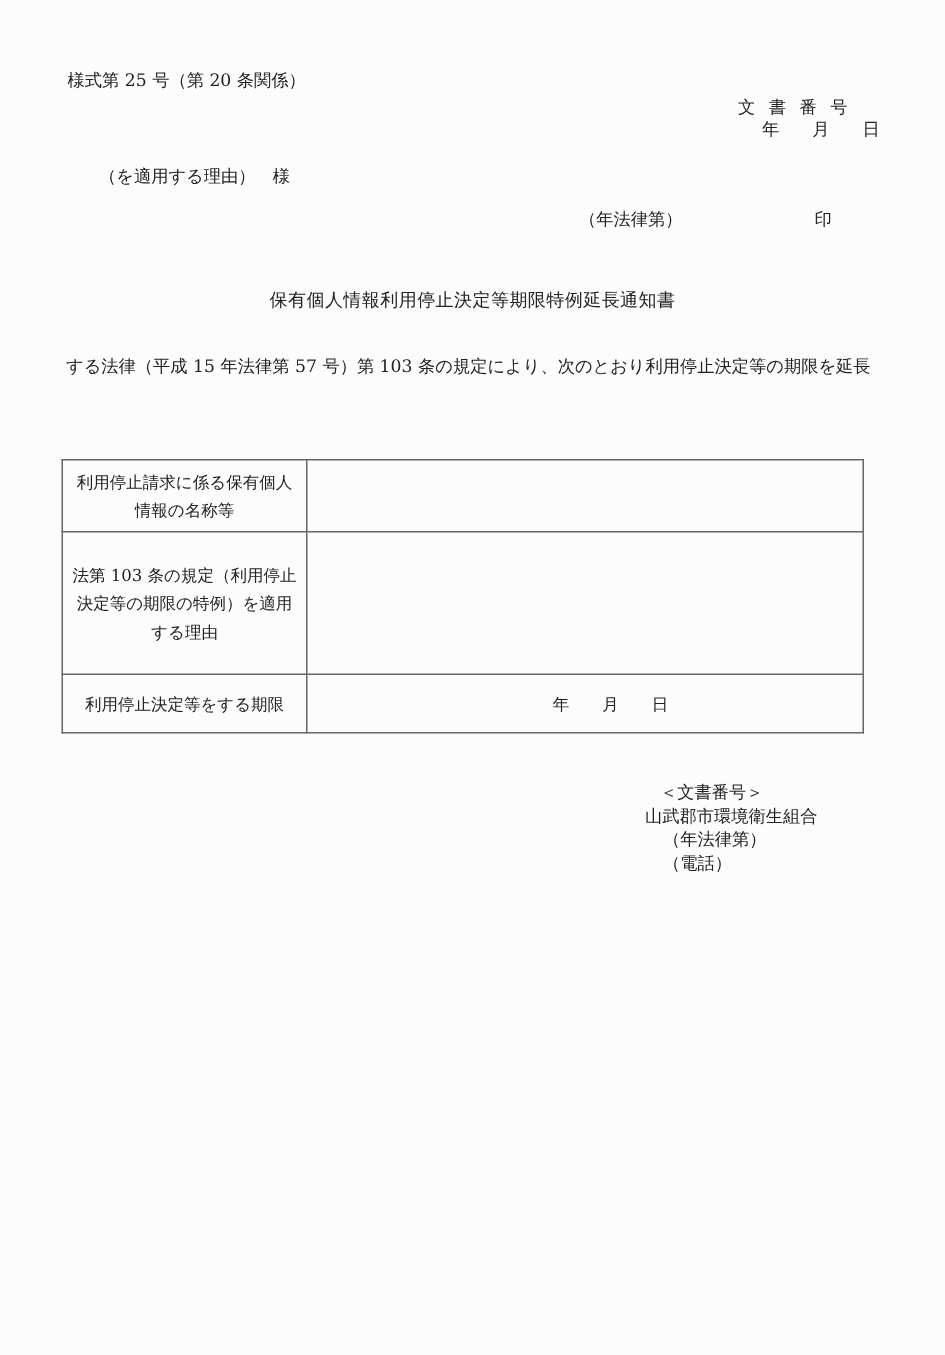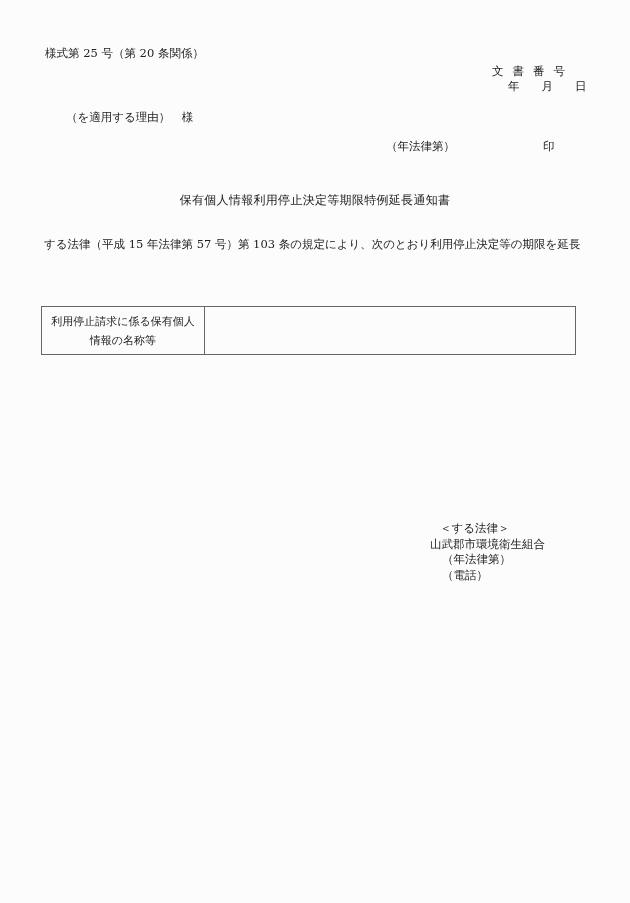--- a/index.html
+++ b/index.html
@@ -48,21 +48,31 @@
 <div class="abs" id="body-text">
   <span class="line">する法律（平成 15 年法律第 57 号）第 103 条の規定により、次のとおり利用停止決定等の期限を延長</span>
 </div>
 
 <table id="info-table">
   <tbody>
       <tr class="r1">
     <td class="label">利用停止請求に係る保有個人情報の名称等</td>
     <td></td>
   </tr>
+  <tr class="r2">
+    <td class="label">法第 103 条の規定（利用停止決定等の期限の特例）を適用する理由</td>
+    <td></td>
+  </tr>
+  <tr class="r3">
+    <td class="label">利用停止決定等をする期限</td>
+    <td class="date-cell">
+      <span style="margin-left:34px;margin-right:22px">年</span><span style="margin-right:22px">月</span><span>日</span>
+    </td>
+  </tr>
 </tbody>
   </table>
 
 <div class="abs" id="contact">
-  <span class="line" style="padding-left:10px">＜する法律＞</span>
+  <span class="line" style="padding-left:10px">＜文書番号＞</span>
   <span class="line">山武郡市環境衛生組合</span>
   <span class="line" style="padding-left:12px">（年法律第）</span>
   <span class="line" style="padding-left:12px">（電話）</span>
 </div>
 
 </body></html>

